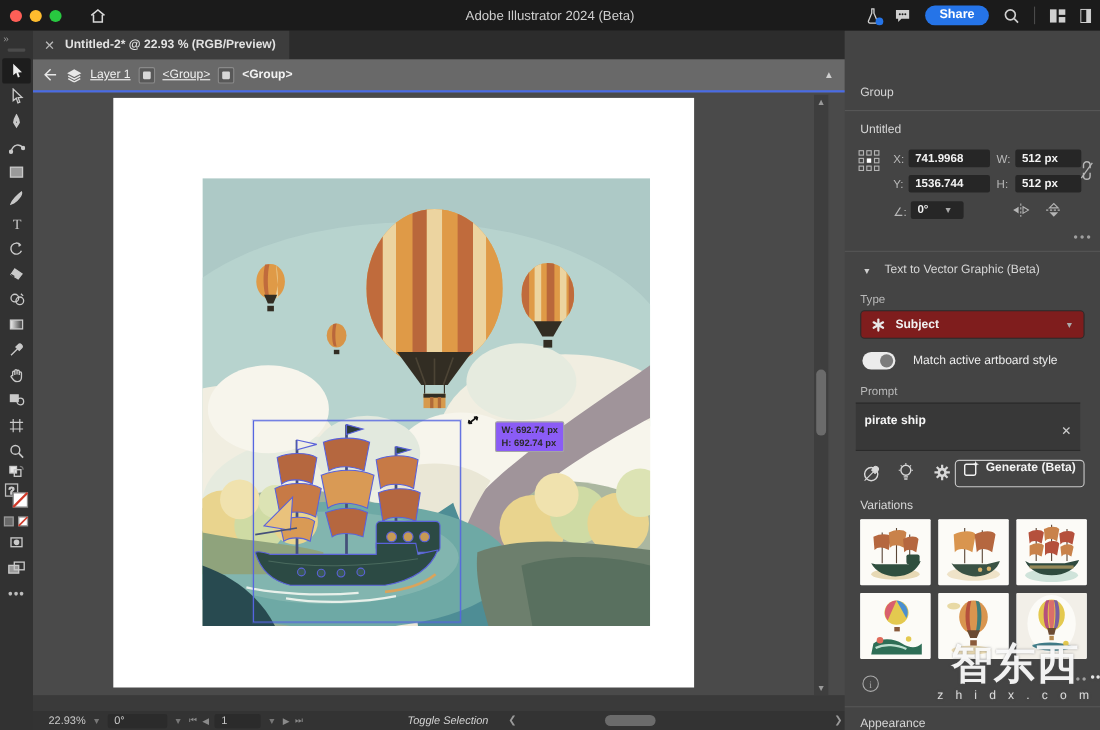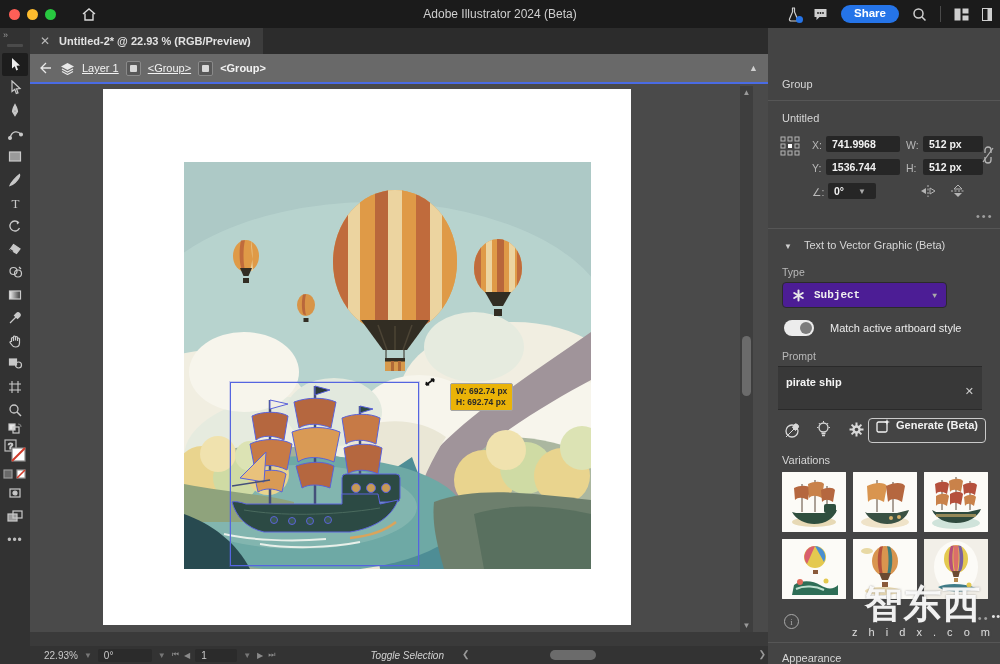--- a/index.html
+++ b/index.html
@@ -46,21 +46,21 @@
              display:flex;align-items:center;justify-content:center;}
   .thumb-ico i{width:7px;height:7px;background:#d8d8d8;display:block;border-radius:1px;}
   .cb-collapse{margin-left:auto;margin-right:10px;color:#cfcfcf;font-size:9px;}
 
   
   .canvas{position:absolute;left:30px;top:86px;width:724px;height:546px;background:#4a4a4a;overflow:hidden;}
   .artboard{position:absolute;left:73px;top:3px;width:528px;height:536px;background:#ffffff;}
   .illo{position:absolute;left:81px;top:73px;width:407px;height:407px;}
   .sel-rect{position:absolute;left:200px;top:296px;width:187px;height:182px;
             border:1px solid #5565e0;box-shadow:0 0 0 1px rgba(85,101,224,.25);}
-  .mtooltip{position:absolute;left:420px;top:297px;background:#eab308;border:1px solid #a5a5a5;
+  .mtooltip{position:absolute;left:420px;top:297px;background:#8b5cf6;border:1px solid #a5a5a5;
             border-radius:2px;padding:2px 5px;font-size:8.5px;color:#2a2a2a;line-height:1.3;font-weight:bold;}
   .resize-cursor{position:absolute;left:394px;top:289px;}
   .vscroll{position:absolute;left:710px;top:0px;width:13px;height:546px;background:#3e3e3e;}
   .vscroll .vthumb{position:absolute;left:2px;top:250px;width:9px;height:60px;background:#6b6b6b;border-radius:5px;}
   .vchev{position:absolute;left:2px;color:#9a9a9a;font-size:8px;width:9px;text-align:center;}
 
   
   .hscrollrow{position:absolute;left:30px;top:632px;width:738px;height:14px;background:#3a3a3a;}
   .statusbar{position:absolute;left:30px;top:646px;width:738px;height:18px;background:#333333;
              display:flex;align-items:center;color:#c9c9c9;font-size:10px;gap:4px;padding-left:14px;box-sizing:border-box;}
@@ -80,22 +80,22 @@
   .rtab-menu{margin-left:auto;color:#9a9a9a;font-size:11px;padding-right:2px;}
   .sec-label{font-size:11px;color:#d6d6d6;}
   .divider{position:absolute;left:0;width:232px;height:1px;background:#565656;}
   .field{background:#262626;border-radius:2px;color:#f2f2f2;font-size:10.5px;font-weight:bold;
          padding:2px 6px;display:inline-block;}
   .flabel{font-size:10.5px;color:#b9b9b9;}
   .anglebox{background:#262626;border-radius:2px;color:#f2f2f2;font-size:10.5px;font-weight:bold;
             padding:2px 6px;display:inline-flex;align-items:center;gap:14px;}
   .chev{color:#aaaaaa;font-size:8px;}
   .dots3{color:#9f9f9f;letter-spacing:2px;font-size:11px;}
-  .dd{position:absolute;left:14px;width:165px;height:26px;background:#4c1d95;border:1px solid #2b2b2b;
-      border-radius:4px;box-sizing:border-box;display:flex;align-items:center;gap:9px;padding:0 9px;font-family:Liberation Mono, monospace;}
+  .dd{position:absolute;left:14px;width:204px;height:26px;background:#7f1d1d;border:1px solid #2b2b2b;
+      border-radius:4px;box-sizing:border-box;display:flex;align-items:center;gap:9px;padding:0 9px;}
   .dd .dd-label{color:#f0f0f0;font-size:11px;font-weight:bold;flex:1;}
   .toggle{width:30px;height:16px;border-radius:8px;background:#ececec;position:relative;}
   .toggle .knob{position:absolute;right:2px;top:2px;width:12px;height:12px;border-radius:50%;background:#7c7c7c;}
   .prompt-ta{position:absolute;left:10px;width:204px;height:44px;background:#383838;border-top:1px solid #2a2a2a;
              border-bottom:1px solid #2a2a2a;box-sizing:border-box;padding:5px 8px;}
   .prompt-text{color:#f5f5f5;font-size:11px;font-weight:bold;}
   .prompt-clear{position:absolute;right:8px;top:18px;color:#cccccc;font-size:11px;}
   .gen-btn{position:absolute;right:14px;width:118px;height:25px;border:1.5px solid #c9c9c9;border-radius:4px;
            box-sizing:border-box;display:flex;align-items:flex-start;justify-content:center;gap:6px;
            color:#f2f2f2;font-size:11px;font-weight:bold;}

